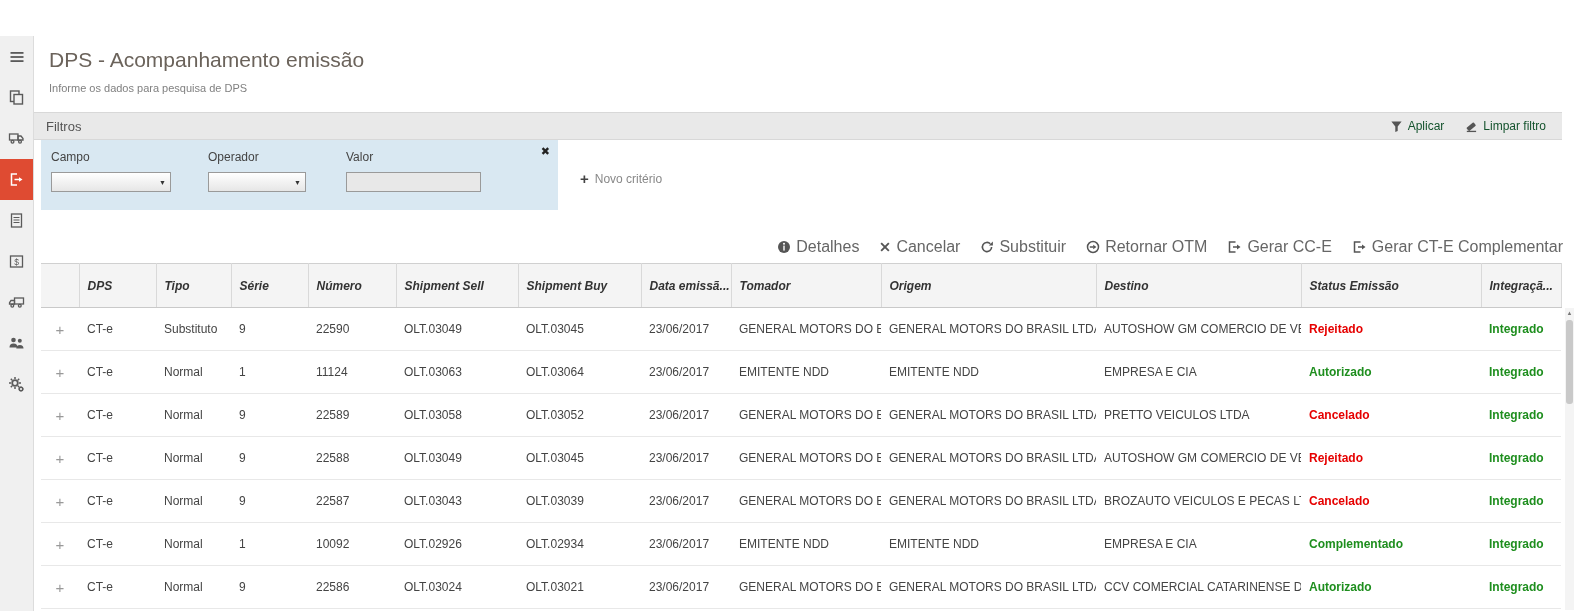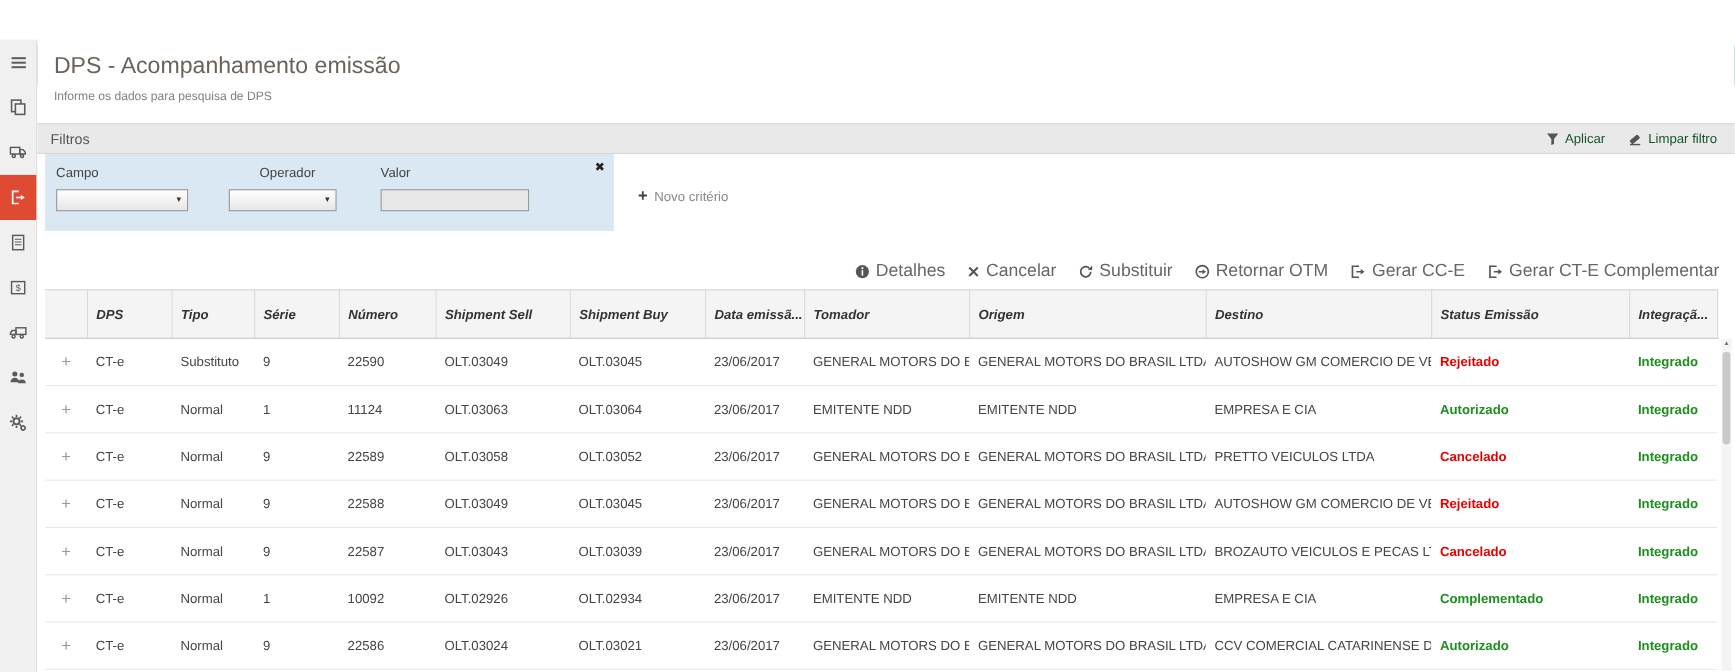--- a/index.html
+++ b/index.html
@@ -20,29 +20,29 @@
   
   .sidebar { position:absolute; top:36px; left:0; width:34px; bottom:0;
     background:#f0f0f0; border-right:1px solid #dcdcdc; }
   .side-item { width:33px; height:41px; display:flex; align-items:center; justify-content:center;
     color:#5a5a5a; cursor:pointer; }
   .side-item.active { background:#df4b32; color:#fff; }
   
   .main { position:absolute; left:34px; top:36px; right:0; bottom:0; background:#fff; }
   .page-title { position:absolute; left:15px; top:12px; margin:0; font-size:21px; font-weight:400; color:#6b635b; }
   .page-subtitle { position:absolute; left:15px; top:46px; font-size:11px; color:#808080; }
-  .filters-bar { position:absolute; left:0; right:0; top:76px; height:28px; background:#e9e9e9;
+  .filters-bar { position:absolute; left:0; right:15px; top:76px; height:28px; background:#e9e9e9;
     border-top:1px solid #d8d8d8; border-bottom:1px solid #d8d8d8;
     display:flex; align-items:center; justify-content:space-between; padding:0 16px 0 12px; font-size:13px; color:#555; }
   .filters-actions { display:flex; gap:20px; font-size:12px; color:#14532d; }
   .filter-action { display:flex; align-items:center; gap:5px; cursor:pointer; }
   
   .criteria-card { position:absolute; left:7px; top:104px; width:517px; height:70px; background:#d9e8f2; }
   .lbl { position:absolute; top:10px; font-size:12px; color:#444; }
-  .lbl-campo { left:10px; } .lbl-operador { left:167px;margin-left:28px; } .lbl-valor { left:305px; }
+  .lbl-campo { left:10px; } .lbl-operador { left:167px; } .lbl-valor { left:305px; }
   .fakeselect { position:absolute; top:32px; height:20px; background:linear-gradient(#ffffff,#e6e6e6);
     border:1px solid #9a9a9a; display:flex; align-items:center; justify-content:space-between;
     padding:0 4px; cursor:pointer; font-size:12px; color:#333; }
   .sel-campo { left:10px; width:120px; } .sel-operador { left:167px; width:98px; }
   .sel-arrow { font-size:7px; color:#333; }
   .valor-input { position:absolute; left:305px; top:32px; width:135px; height:20px;
     border:1px solid #9a9a9a; background:#e8e8e8; font-size:12px; padding:0 5px;
     font-family:"Liberation Sans","DejaVu Sans",sans-serif; }
   .card-close { position:absolute; right:8px; top:5px; font-size:11px; font-weight:bold; color:#222; cursor:pointer; }
   .new-criteria { position:absolute; left:546px; top:136px; display:flex; align-items:center; gap:6px;

